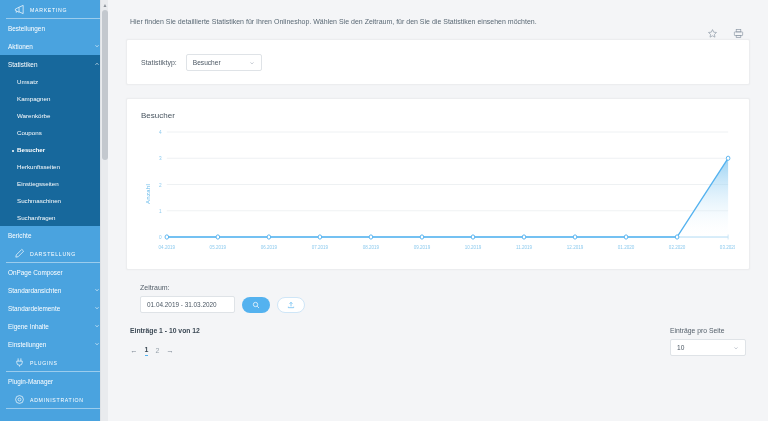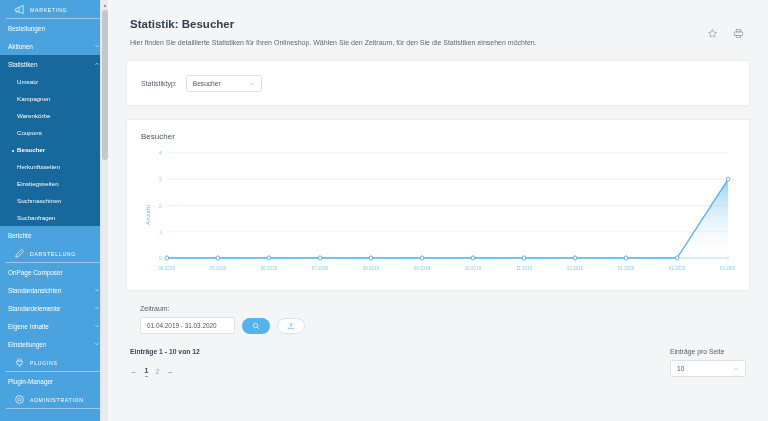--- a/index.html
+++ b/index.html
@@ -280,21 +280,20 @@
 
     <div class="sb-track">
       <div class="sb-arrow">▲</div>
       <div class="sb-thumb"></div>
     </div>
   </nav>
 
   <main class="main">
 
     <div class="page-head">
-      <div class="page-title">Statistik: Besucher</div>
       <div class="page-desc">Hier finden Sie detaillierte Statistiken für Ihren Onlineshop. Wählen Sie den Zeitraum, für den Sie die Statistiken einsehen möchten.</div>
       <div class="head-actions">
         <span class="ic">
           <svg viewBox="0 0 24 24" fill="none" stroke="#8d99a6" stroke-width="1.5" stroke-linejoin="round">
               <path d="M12 3.5l2.6 5.6 6.1.7-4.5 4.2 1.2 6-5.4-3-5.4 3 1.2-6L3.3 9.8l6.1-.7L12 3.5z"></path>
             </svg>
         </span>
         <span class="ic">
           <svg viewBox="0 0 24 24" fill="none" stroke="#8d99a6" stroke-width="1.5">
               <rect x="3" y="8.5" width="18" height="8" rx="1"></rect>

